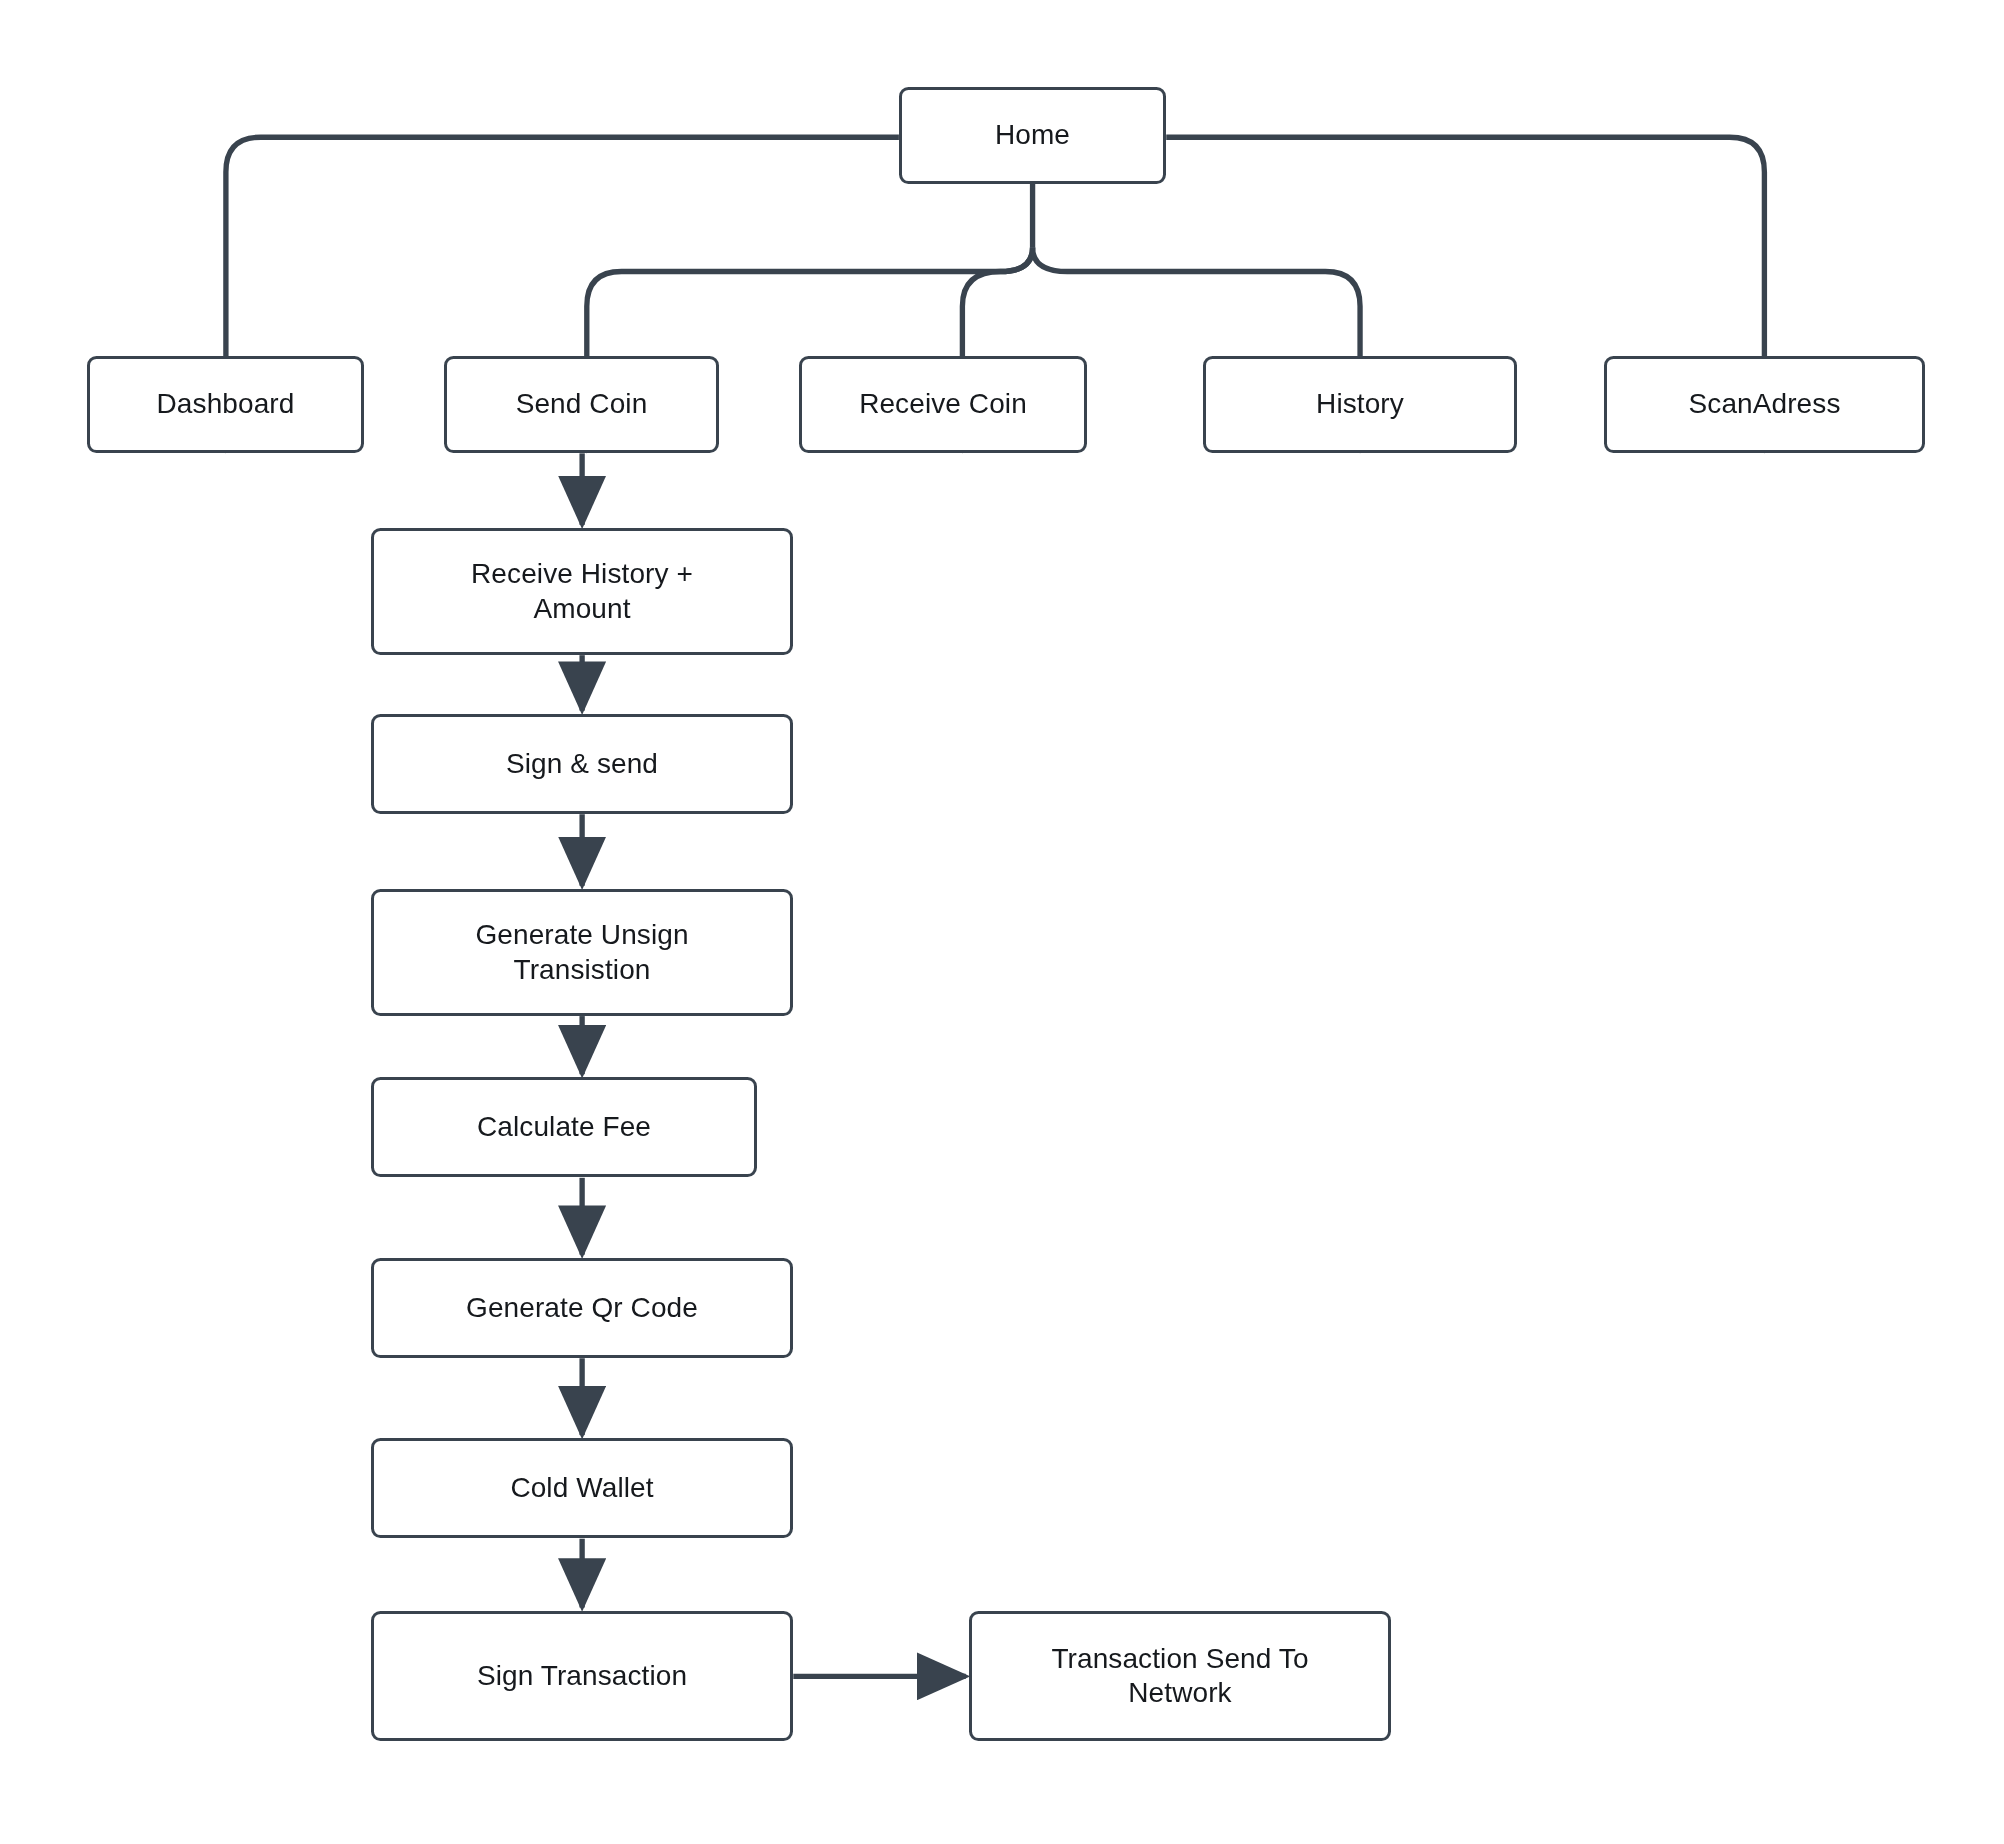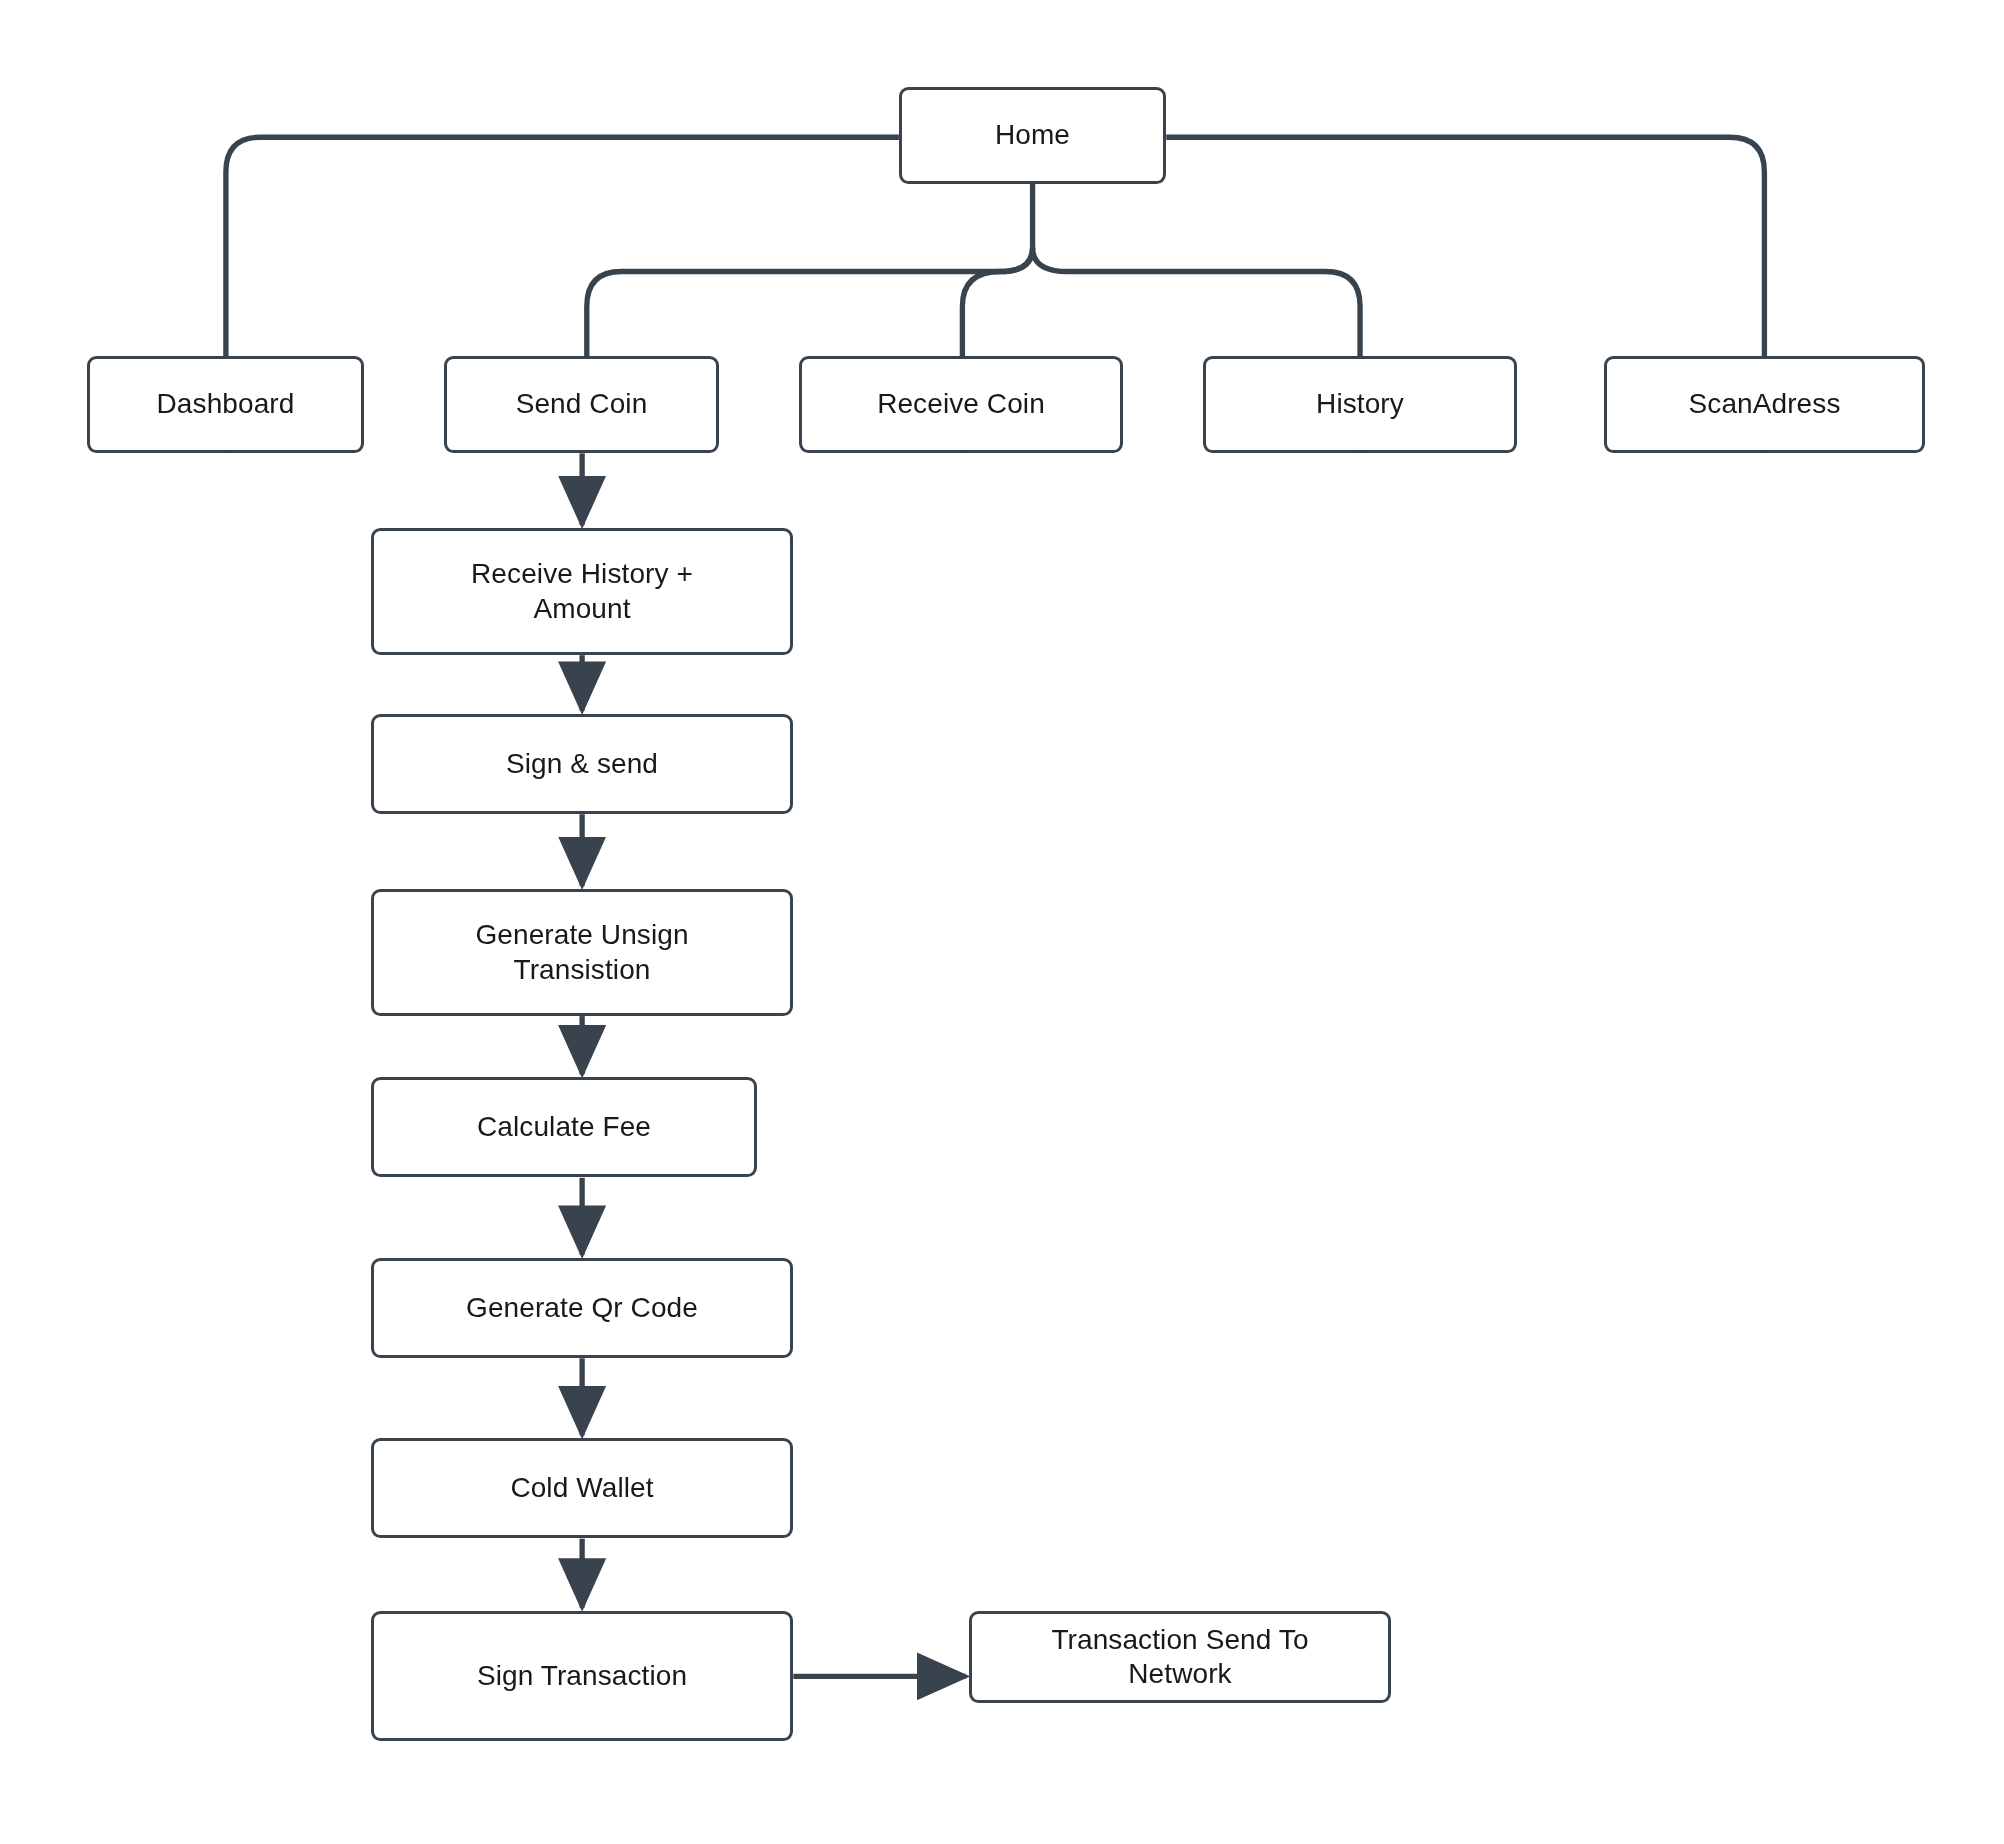--- a/index.html
+++ b/index.html
@@ -87,21 +87,21 @@
   </div>
 
   <div class="node" style="left:87px;top:356px;width:277px;height:97px;">
     <span class="node-label">Dashboard</span>
   </div>
 
   <div class="node" style="left:444px;top:356px;width:275px;height:97px;">
     <span class="node-label">Send Coin</span>
   </div>
 
-  <div class="node" style="left:799px;top:356px;width:324px;height:97px;">
+  <div class="node" style="left:799px;top:356px;width:288px;height:97px;">
     <span class="node-label">Receive Coin</span>
   </div>
 
   <div class="node" style="left:1203px;top:356px;width:314px;height:97px;">
     <span class="node-label">History</span>
   </div>
 
   <div class="node" style="left:1604px;top:356px;width:321px;height:97px;">
     <span class="node-label">ScanAdress</span>
   </div>
@@ -129,19 +129,19 @@
   </div>
 
   <div class="node" style="left:371px;top:1438px;width:422px;height:100px;">
     <span class="node-label">Cold Wallet</span>
   </div>
 
   <div class="node" style="left:371px;top:1611px;width:422px;height:130px;">
     <span class="node-label">Sign Transaction</span>
   </div>
 
-  <div class="node" style="left:969px;top:1611px;width:422px;height:92px;">
+  <div class="node" style="left:969px;top:1611px;width:422px;height:130px;">
     <span class="node-label">Transaction Send To
 Network</span>
   </div>
 
 </div>
 
 
 </body></html>

